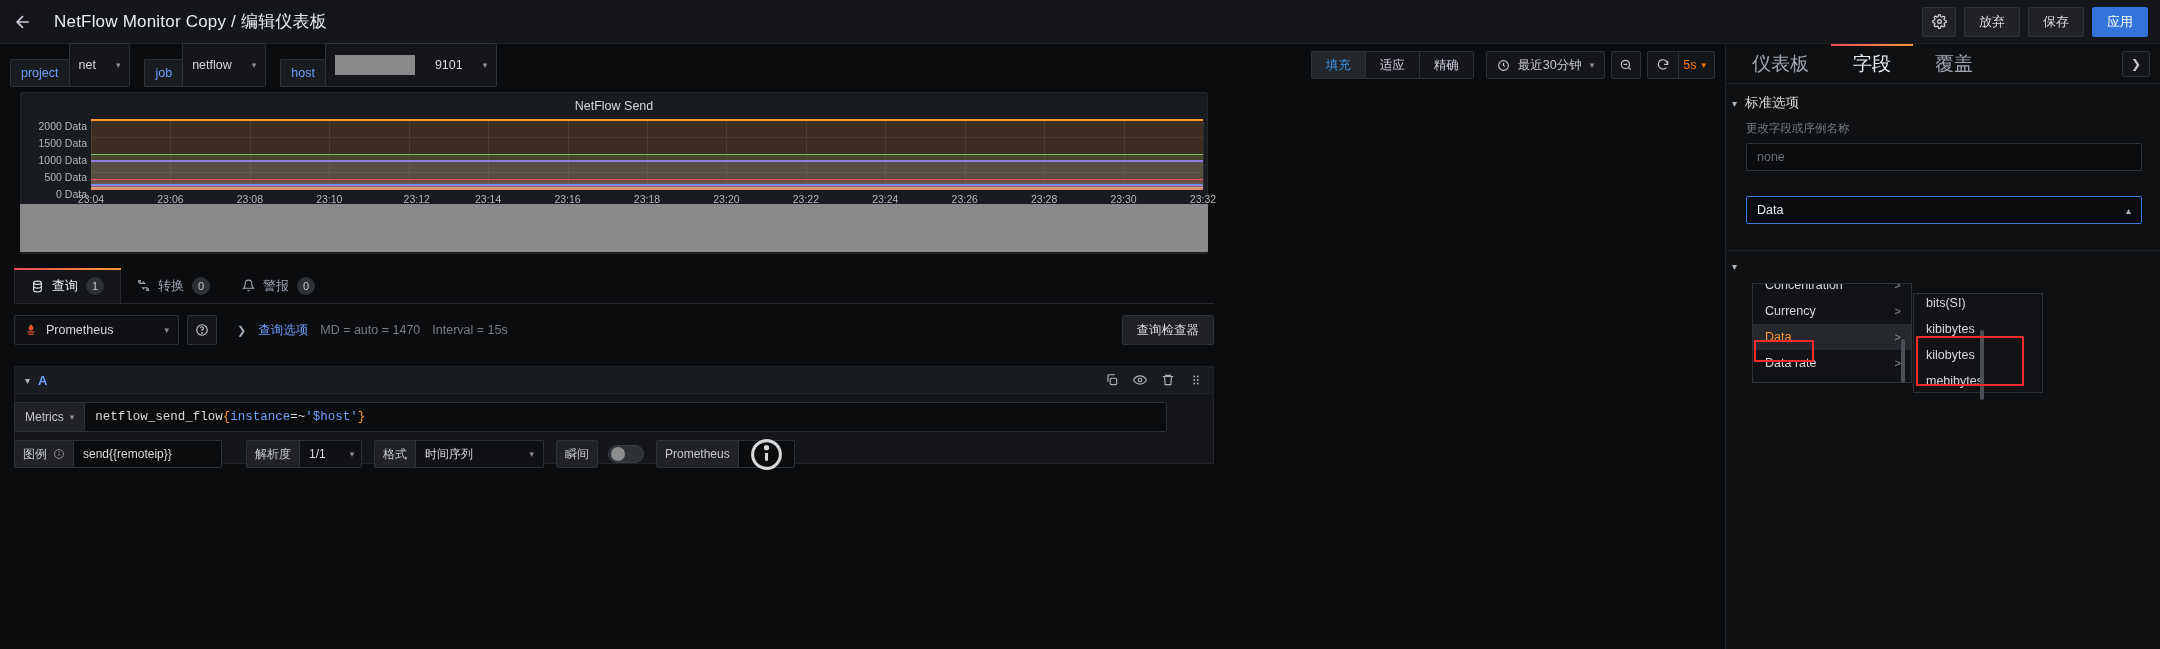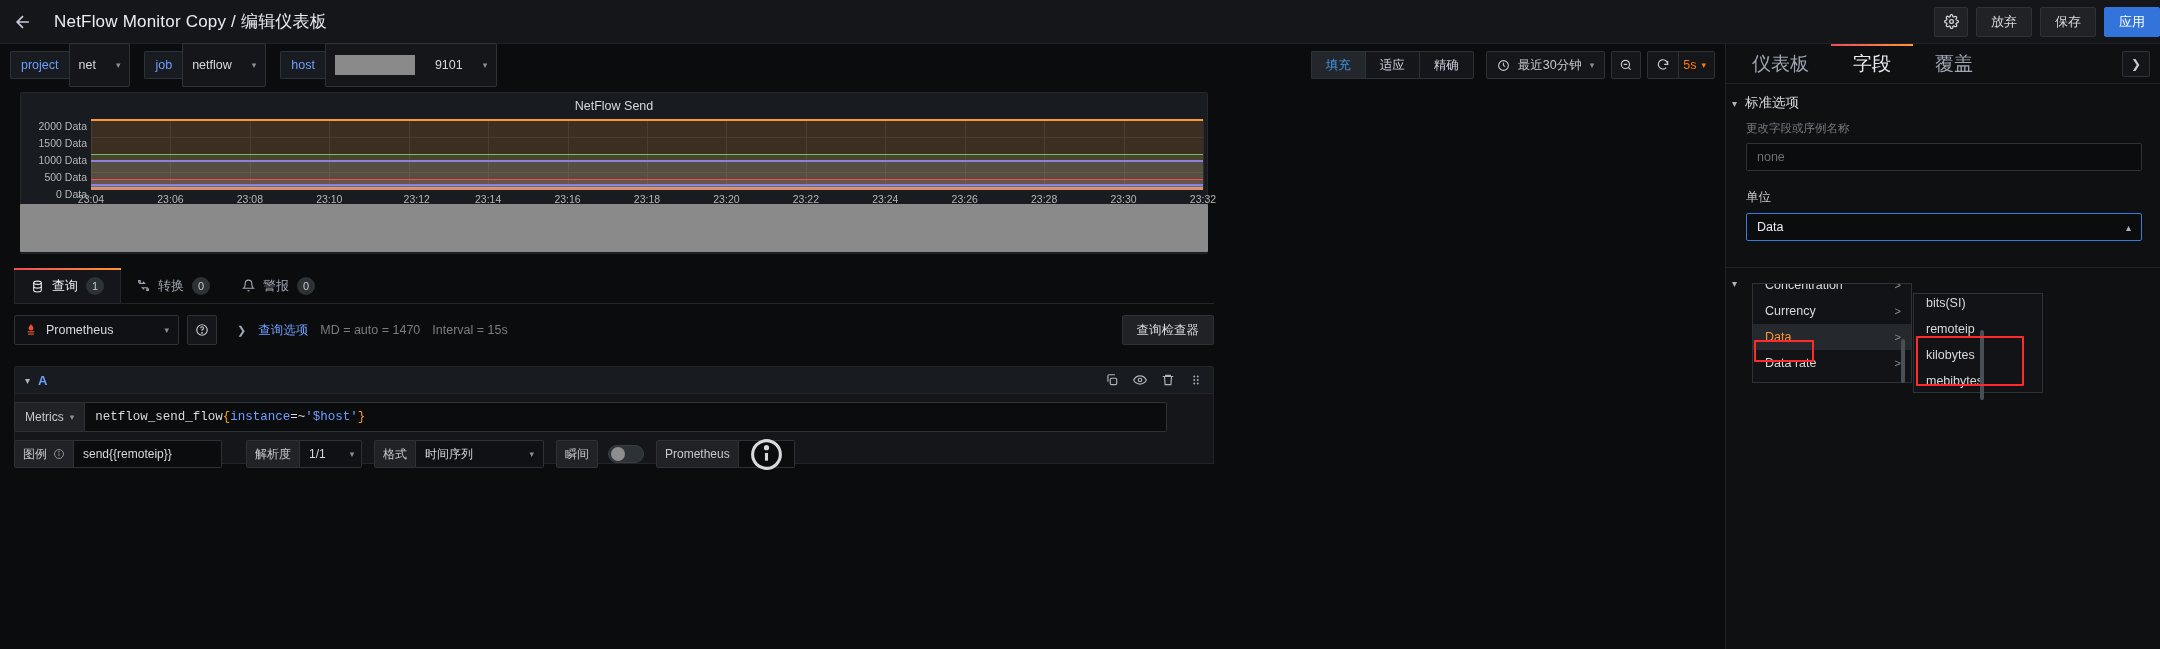--- a/index.html
+++ b/index.html
@@ -19,38 +19,38 @@
     background: #141619; border-bottom: 1px solid #1f2226;
     display: flex; align-items: center;
   }
   .back-btn {
     width: 46px; height: 44px; display: flex; align-items: center; justify-content: center;
     color: #ccccdc; cursor: pointer;
   }
   .back-btn svg { width: 20px; height: 20px; }
   .breadcrumb { font-size: 17px; color: #e9edf2; letter-spacing: .2px; margin-left: 8px; }
   .topbar-right {
-    margin-left: auto; display: flex; align-items: center; gap: 8px; 
+    margin-left: auto; display: flex; align-items: center; gap: 8px; padding-right: 12px;
   }
   .tb-btn {
     height: 30px; min-width: 34px; padding: 0 14px;
     background: #202226; border: 1px solid #2c3235; border-radius: 2px;
     color: #d8d9da; font-size: 13px; display: flex; align-items: center; justify-content: center;
     cursor: pointer;
   }
   .tb-btn.icon { padding: 0; width: 34px; }
   .tb-btn.primary { background: #3274d9; border-color: #3274d9; color: #fff; }
   .gear { width: 15px; height: 15px; }
 
   
   .subbar {
     position: absolute; left: 0; top: 44px; width: 1725px; height: 42px;
     display: flex; align-items: center; padding: 0 10px; gap: 0px;
   }
-  .varset { display: flex; align-items: center; margin-right: 14px; }
+  .varset { display: flex; align-items: flex-end; margin-right: 14px; }
   .var-label {
     height: 28px; padding: 0 10px; display: flex; align-items: center;
     background: #181b1f; border: 1px solid #2c3235; border-right: none;
     border-radius: 2px 0 0 2px; color: #6e9fff; font-size: 12.5px;
   }
   .var-value {
     height: 44px; padding: 0 9px; display: flex; align-items: center; gap: 20px;
     background: #141619; border: 1px solid #2c3235; border-radius: 0 2px 2px 0;
     color: #d8d9da; font-size: 12.5px; cursor: pointer; min-width: 40px;
   }
@@ -617,21 +617,20 @@
       <span class="chev">▾</span>
       <span>标准选项</span>
     </div>
 
     <div class="opt-block">
       <div class="opt-desc">更改字段或序例名称</div>
       <div class="opt-input">none</div>
     </div>
 
     <div class="opt-block" style="margin-top:14px;">
-      <div class="opt-title">单位</div>
       <div class="opt-select">
         <span>Data</span>
         <span class="caret">▴</span>
       </div>
     </div>
 
     <div class="sect-divider"></div>
     <div class="sect-head">
       <span class="chev">▾</span>
     </div>
@@ -658,21 +657,21 @@
         <div class="m-item">
           <span>Date &amp; time</span>
         </div>
       </div>
   </div>
   <div class="mscroll" style="left:1901px; top:339px; height:44px;"></div>
 
   <div class="menu-r">
     <div class="menu-r-inner" id="menu-right">
         <div class="m-item2">bits(SI)</div>
-        <div class="m-item2">remoteip</div>
+        <div class="m-item2">kibibytes</div>
         <div class="m-item2">kilobytes</div>
         <div class="m-item2">mebibytes</div>
       </div>
   </div>
   <div class="mscroll" style="left:1980px; top:330px; height:70px;"></div>
 
   <div class="m-hl" style="left:1754px; top:340px; width:60px; height:22px;"></div>
   <div class="m-hl" style="left:1916px; top:336px; width:108px; height:50px;"></div>
 
 </div>

